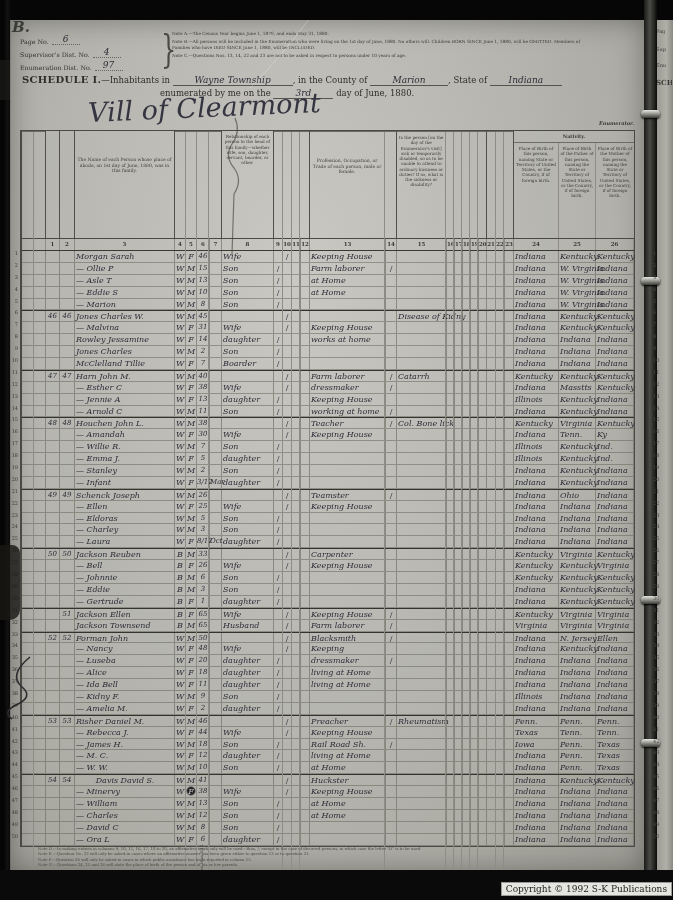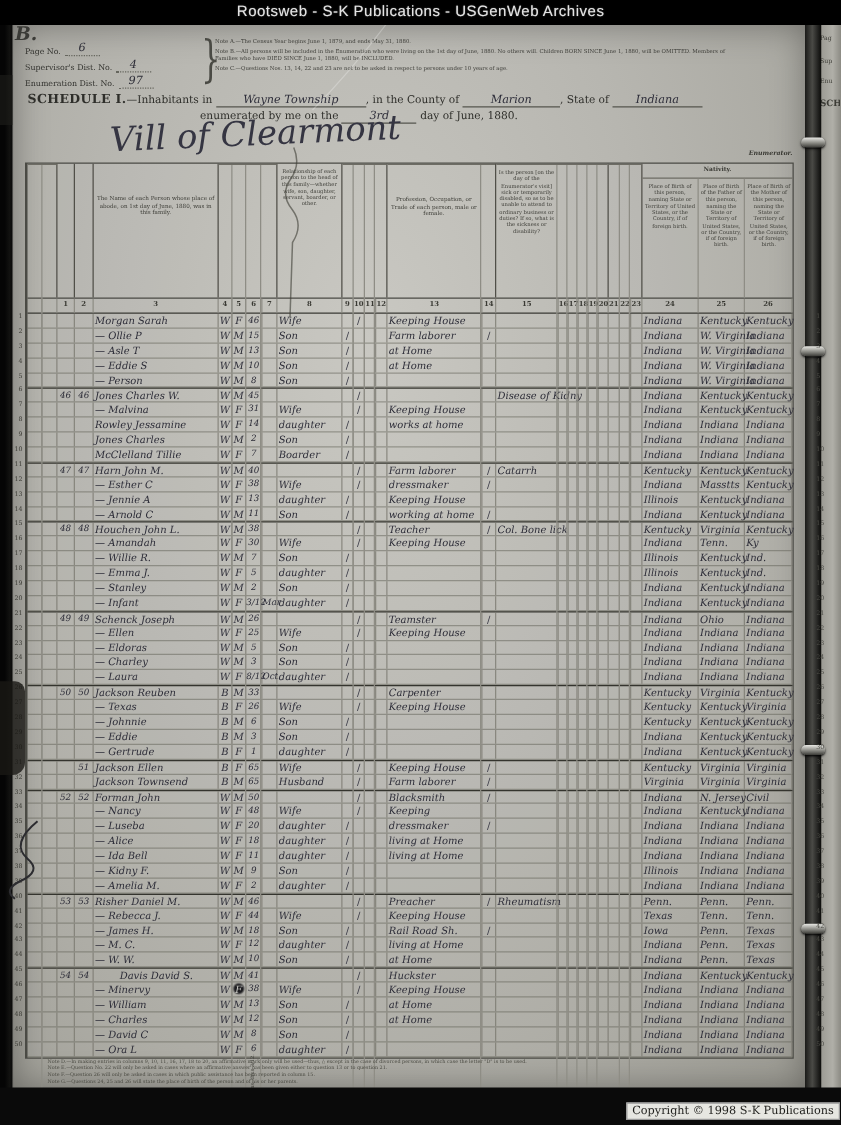--- a/index.html
+++ b/index.html
@@ -90,21 +90,20 @@
   .copyright{position:absolute;right:1px;bottom:4px;background:#e6e6e1;color:#1d1d1a;
              font:9px "DejaVu Serif",serif;padding:1px 4px;z-index:31;border:1px solid #999;}
   .crease{position:absolute;left:0;top:0;z-index:8;pointer-events:none;}
   .scribble{position:absolute;left:0px;top:652px;z-index:17;pointer-events:none;}
 </style>
 </head>
 <body>
 
 <div class="stage">
 
-  <div class="banner">Rootsweb - S-K Publications - USGenWeb Archives</div>
 
   <div class="paper">
     <div class="corner-letter">B.</div>
 
     <div class="pageinfo">
       <div class="pi-row">
         <span class="pi-label">Page No.</span>
         <span class="pi-val">6</span>
       </div>
       <div class="pi-row">
@@ -478,21 +477,21 @@
           <div class="tc" style="width: 9px;"></div>
           <div class="tc" style="width: 45px;">Indiana</div>
           <div class="tc" style="width: 37px;">W. Virginia</div>
           <div class="tc" style="width: 38px;">Indiana</div>
         </div>
         <div class="trow">
           <div class="tc" style="width: 12px;"></div>
           <div class="tc" style="width: 12px;"></div>
           <div class="tc ctr sm" style="width: 14px;"></div>
           <div class="tc ctr sm" style="width: 15px;"></div>
-          <div class="tc" style="width: 100px;">— Person</div>
+          <div class="tc" style="width: 100px;">— Marion</div>
           <div class="tc ctr" style="width: 11px;">W</div>
           <div class="tc ctr" style="width: 11px;">M</div>
           <div class="tc ctr sm" style="width: 13px;">8</div>
           <div class="tc ctr sm" style="width: 12px;"></div>
           <div class="tc" style="width: 52px;">Son</div>
           <div class="tc ctr slash" style="width: 9px;">/</div>
           <div class="tc ctr slash" style="width: 9px;"></div>
           <div class="tc" style="width: 9px;"></div>
           <div class="tc" style="width: 9px;"></div>
           <div class="tc" style="width: 76px;"></div>
@@ -1138,21 +1137,21 @@
           <div class="tc" style="width: 9px;"></div>
           <div class="tc" style="width: 45px;">Kentucky</div>
           <div class="tc" style="width: 37px;">Virginia</div>
           <div class="tc" style="width: 38px;">Kentucky</div>
         </div>
         <div class="trow">
           <div class="tc" style="width: 12px;"></div>
           <div class="tc" style="width: 12px;"></div>
           <div class="tc ctr sm" style="width: 14px;"></div>
           <div class="tc ctr sm" style="width: 15px;"></div>
-          <div class="tc" style="width: 100px;">— Texas</div>
+          <div class="tc" style="width: 100px;">— Bell</div>
           <div class="tc ctr" style="width: 11px;">B</div>
           <div class="tc ctr" style="width: 11px;">F</div>
           <div class="tc ctr sm" style="width: 13px;">26</div>
           <div class="tc ctr sm" style="width: 12px;"></div>
           <div class="tc" style="width: 52px;">Wife</div>
           <div class="tc ctr slash" style="width: 9px;"></div>
           <div class="tc ctr slash" style="width: 9px;">/</div>
           <div class="tc" style="width: 9px;"></div>
           <div class="tc" style="width: 9px;"></div>
           <div class="tc" style="width: 76px;">Keeping House</div>
@@ -1341,21 +1340,21 @@
           <div class="tc" style="width: 8px;"></div>
           <div class="tc" style="width: 8px;"></div>
           <div class="tc" style="width: 8px;"></div>
           <div class="tc" style="width: 8px;"></div>
           <div class="tc" style="width: 8px;"></div>
           <div class="tc" style="width: 9px;"></div>
           <div class="tc" style="width: 9px;"></div>
           <div class="tc" style="width: 9px;"></div>
           <div class="tc" style="width: 45px;">Indiana</div>
           <div class="tc" style="width: 37px;">N. Jersey</div>
-          <div class="tc" style="width: 38px;">Civil</div>
+          <div class="tc" style="width: 38px;">Ellen</div>
         </div>
         <div class="trow">
           <div class="tc" style="width: 12px;"></div>
           <div class="tc" style="width: 12px;"></div>
           <div class="tc ctr sm" style="width: 14px;"></div>
           <div class="tc ctr sm" style="width: 15px;"></div>
           <div class="tc" style="width: 100px;">— Nancy</div>
           <div class="tc ctr" style="width: 11px;">W</div>
           <div class="tc ctr" style="width: 11px;">F</div>
           <div class="tc ctr sm" style="width: 13px;">48</div>
@@ -1940,15 +1939,15 @@
   <div class="post" style="top:596px"></div>
   <div class="post" style="top:739px"></div>
 
   <div class="edge-left"></div>
   <div class="blob1"></div>
   <div class="blob2"></div>
   <svg class="scribble" width="40" height="70">
     <path d="M30,5 q-22,18 -8,30 q12,10 -6,18 q-14,7 -4,14" stroke="#2c2c30" stroke-width="1.6" fill="none"></path>
   </svg>
   <div class="edge-bottom"></div>
-  <div class="copyright">Copyright © 1998 S-K Publications</div>
+  <div class="copyright">Copyright © 1992 S-K Publications</div>
 
 </div>
 
 </body></html>

